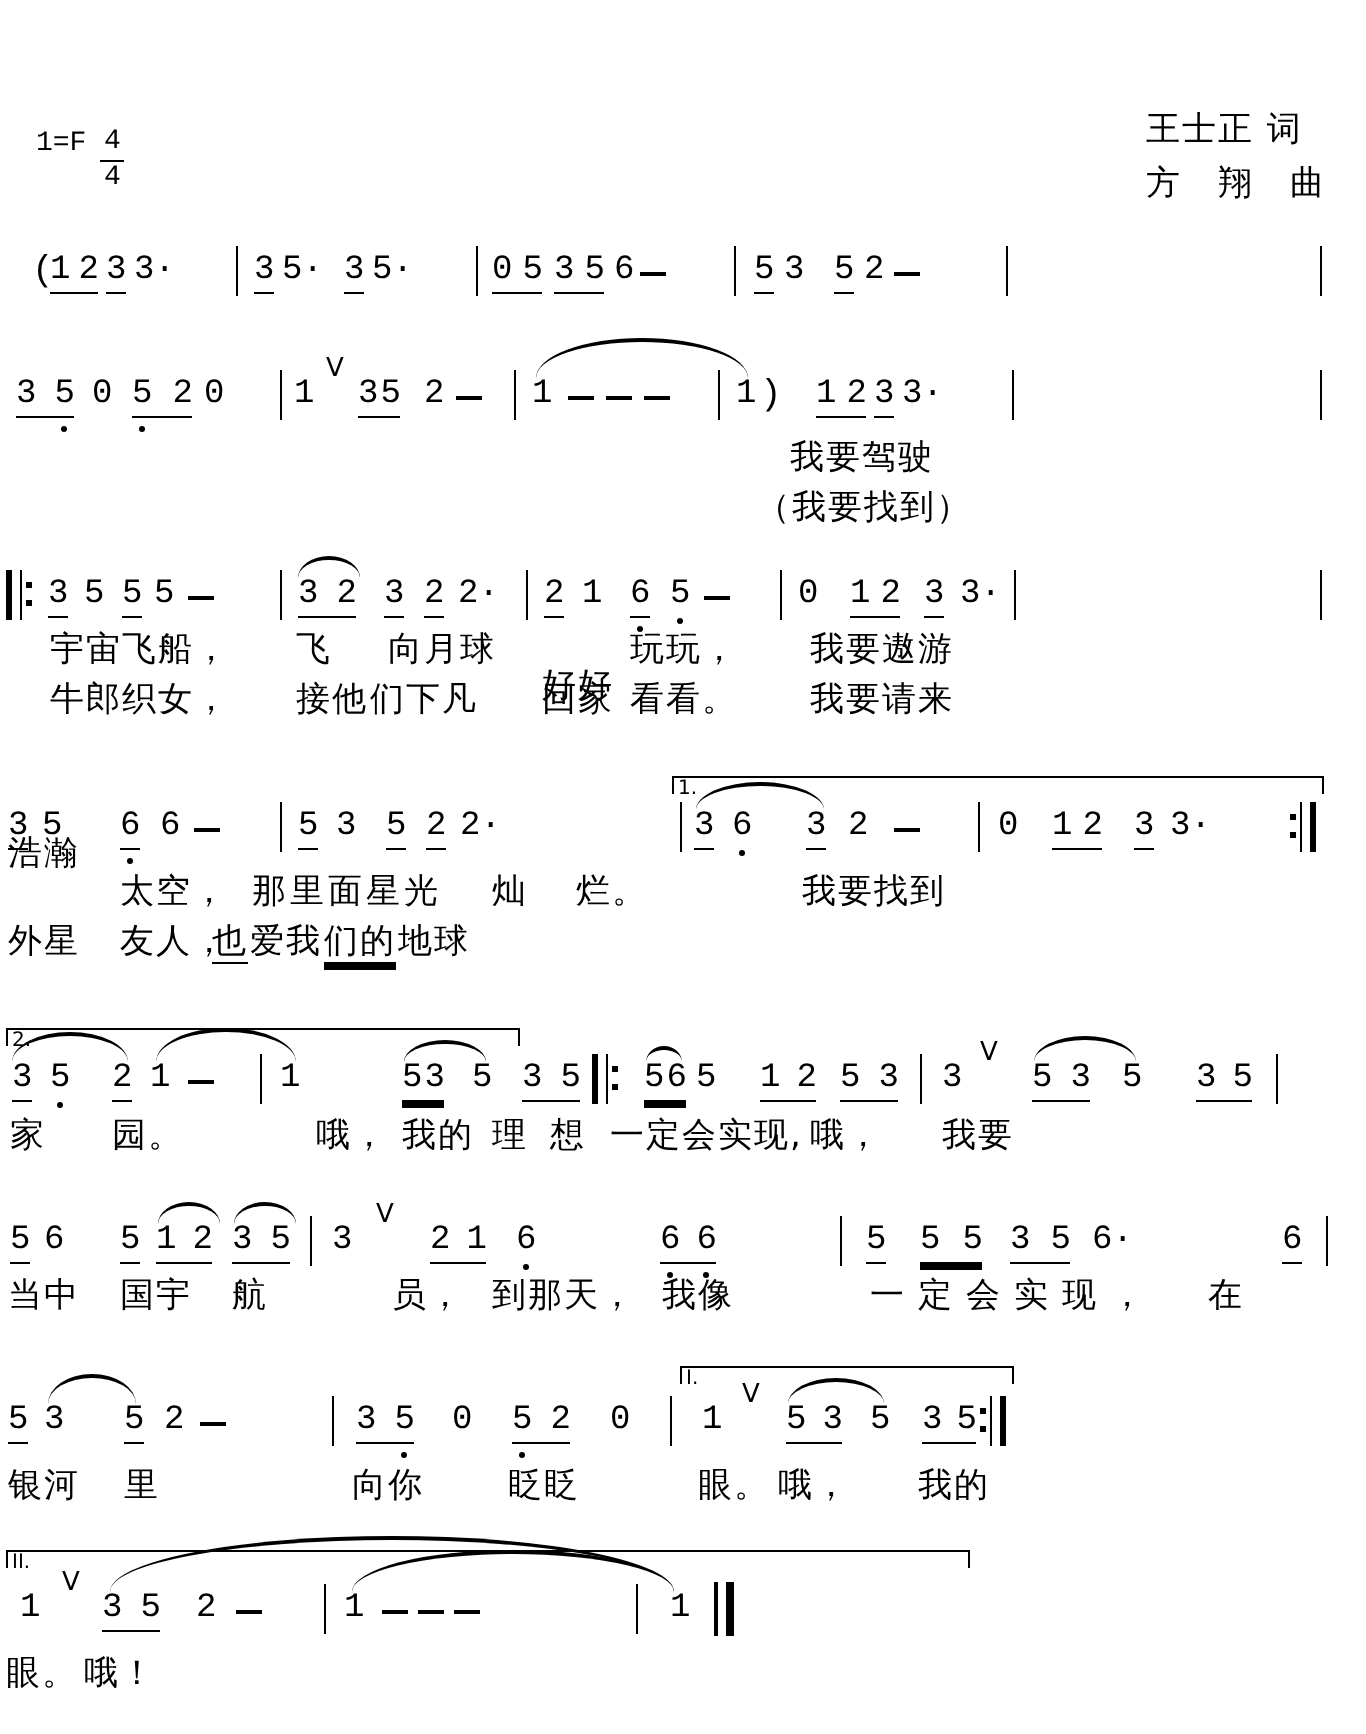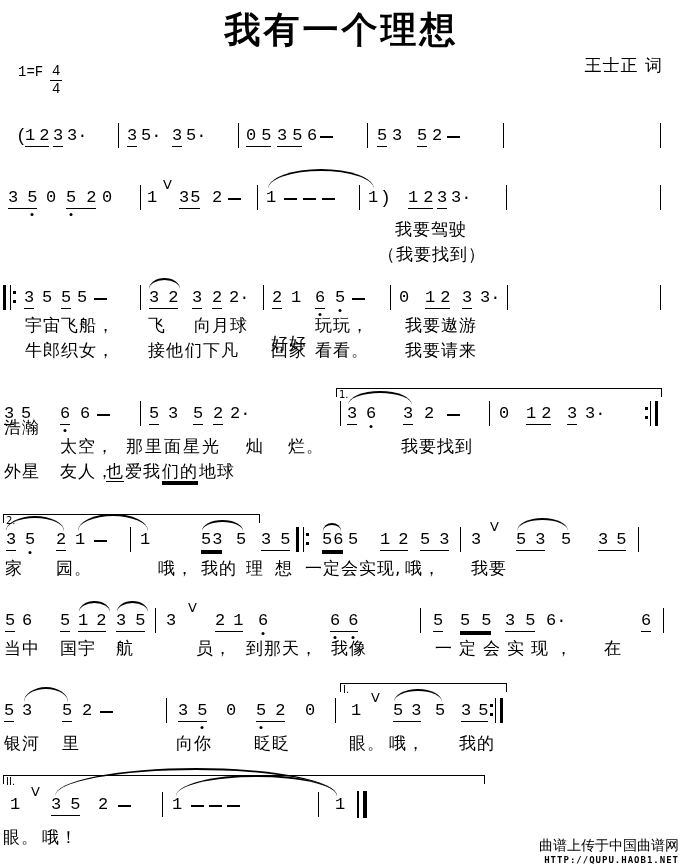--- a/index.html
+++ b/index.html
@@ -40,24 +40,24 @@
   .lu1{border-bottom:1px solid #000}
   .lu2{border-bottom:1px solid #000;box-shadow:0 3px 0 0 #000}
   .footer{position:absolute;right:4px;bottom:2px;text-align:right}
   .fsite{font-size:14px}
   .furl{font-family:"DejaVu Sans Mono","Liberation Mono",monospace;font-size:9px;font-weight:bold;letter-spacing:1px}
 </style>
 </head>
 <body>
 
 <div class="page">
-  <div class="title">我有一个理想</div>
 
   <div class="credits">
     <div>王士正 词</div>
+    <div>方　翔　曲</div>
   </div>
 
   <div class="keysig">
     <span>1=F</span><span class="frac"><i>4</i><i class="fline"></i><i>4</i></span>
   </div>
 
 
   <div id="score">
       <span class="paren" style="left: 16px; top: 126px;">(</span>
       <span class="tok u1" style="left: 25px; top: 126px;">
@@ -544,17 +544,13 @@
       <span class="fbar" style="left: 357px; top: 795px;"></span>
       <i class="arc" style="left: 55px; width: 282px; height: 26px; top: 768px;"></i>
       <i class="arc" style="left: 176px; width: 161px; height: 19px; top: 775px;"></i>
       <div class="volta" style="left: 3px; width: 480px; top: 775px;">
         <span class="vlabel">II.</span>
       </div>
       <div class="lyric" style="left: 3px; top: 827px;">眼。</div>
       <div class="lyric" style="left: 42px; top: 827px;">哦！</div>
     </div>
 
-  <div class="footer">
-    <div class="fsite">曲谱上传于中国曲谱网</div>
-    <div class="furl">HTTP://QUPU.HAOB1.NET</div>
-  </div>
 </div>
 
 </body></html>

